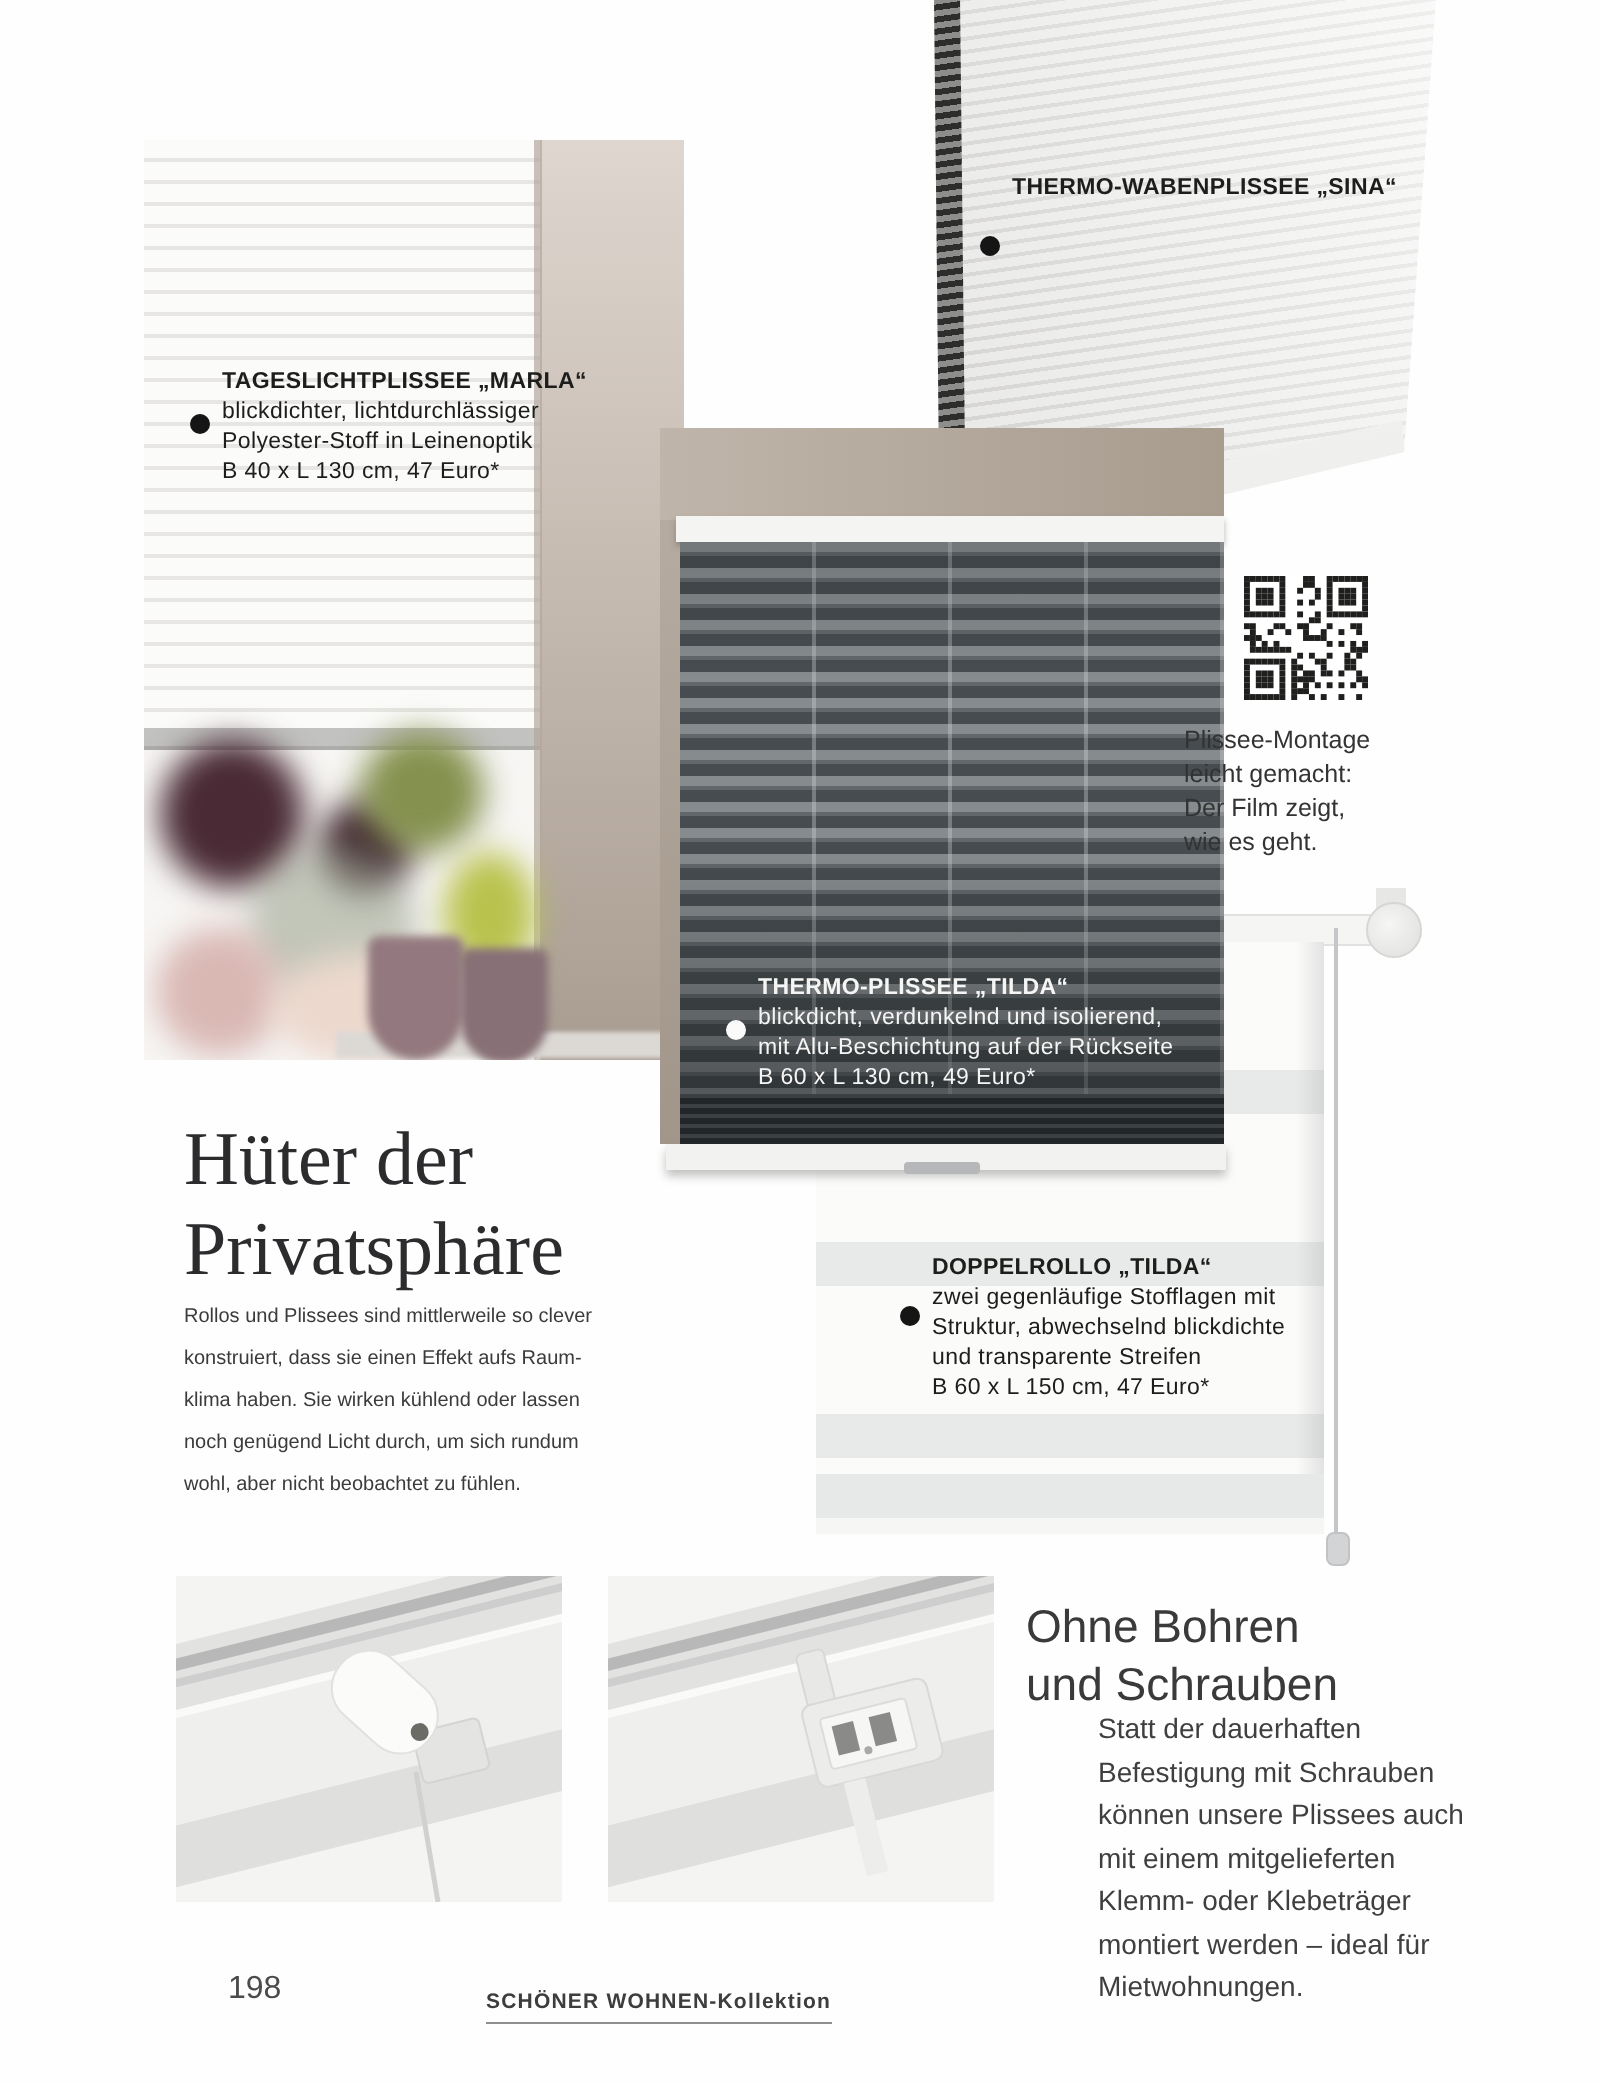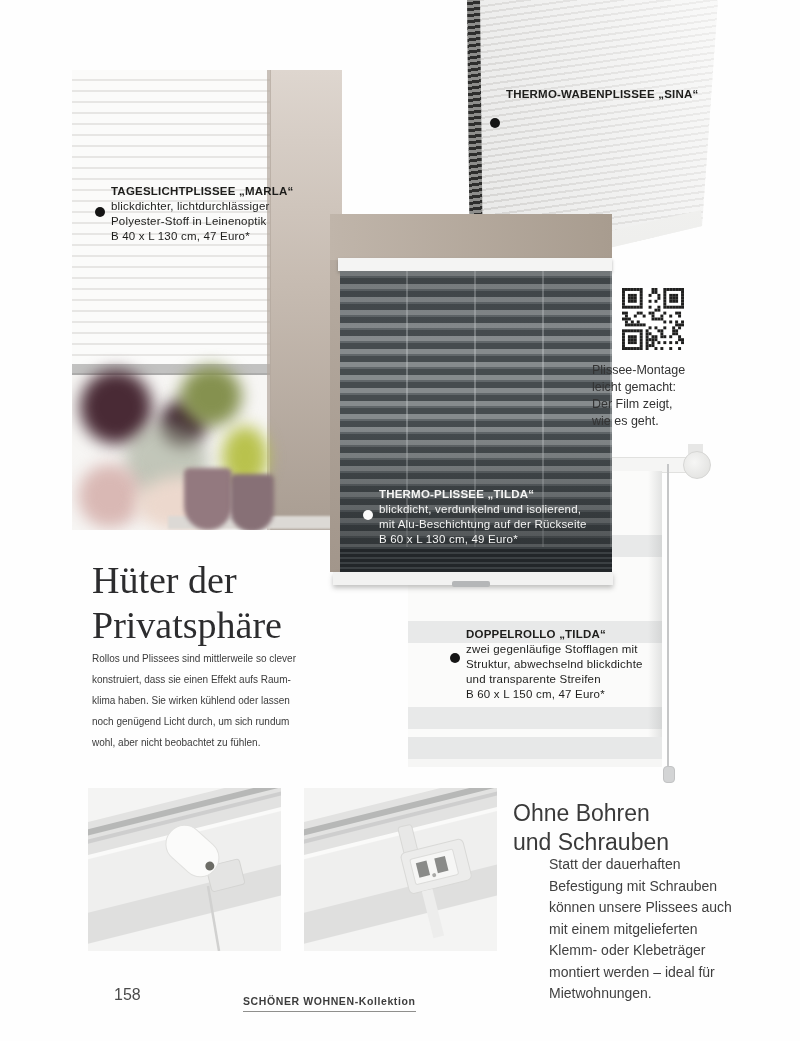--- a/index.html
+++ b/index.html
@@ -449,18 +449,18 @@
         <rect x="100" y="66" width="64" height="42" rx="5" fill="#ececeb" stroke="#d9d9d7"></rect>
         <rect x="108" y="74" width="44" height="26" rx="2" fill="#f6f6f5" stroke="#dcdcda"></rect>
         <rect x="113" y="79" width="11" height="15" fill="#8a8b89"></rect>
         <rect x="132" y="79" width="11" height="15" fill="#8a8b89"></rect>
         <circle cx="128" cy="95" r="2" fill="#a9a9a7"></circle>
         <rect x="112" y="108" width="11" height="48" fill="#ededec"></rect>
       </g>
     </svg>
   </div>
 
-  <div id="page-number" class="abs">158</div>
+  <div id="page-number" class="abs">198</div>
   <div id="footer-brand" class="abs">
     <span>SCHÖNER WOHNEN-Kollektion</span>
   </div>
 
 </div>
 
 </body></html>

